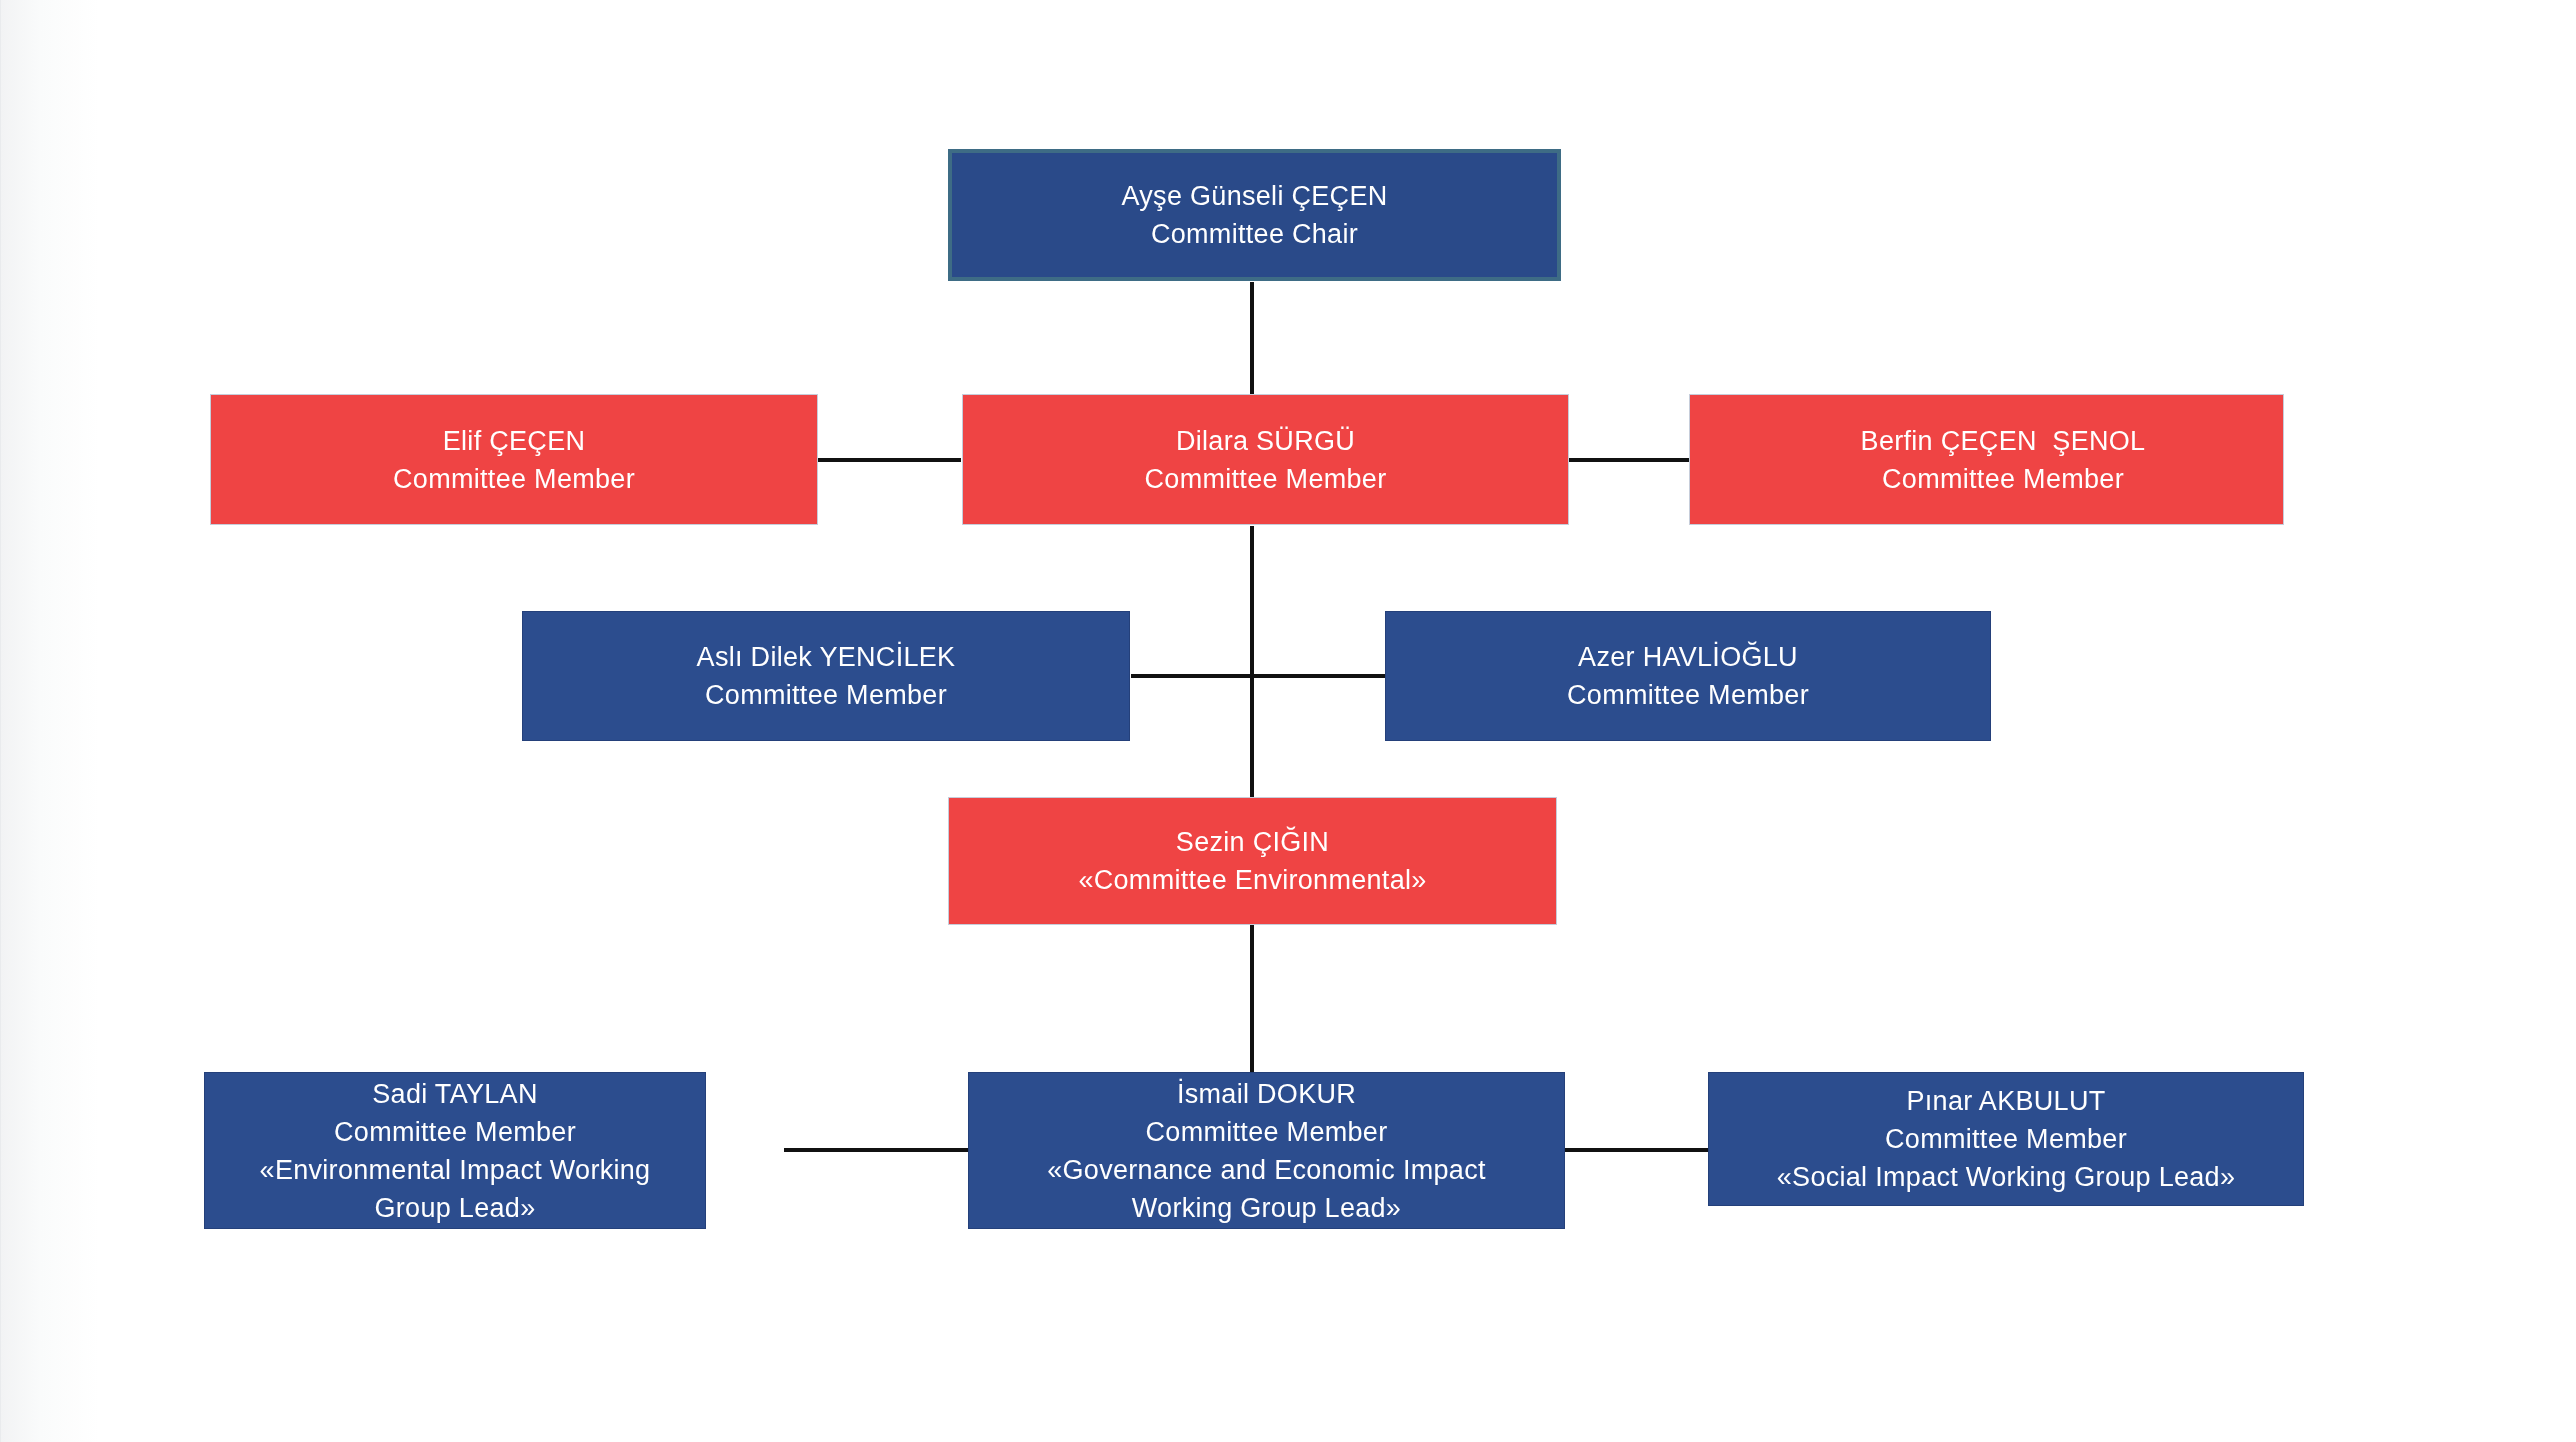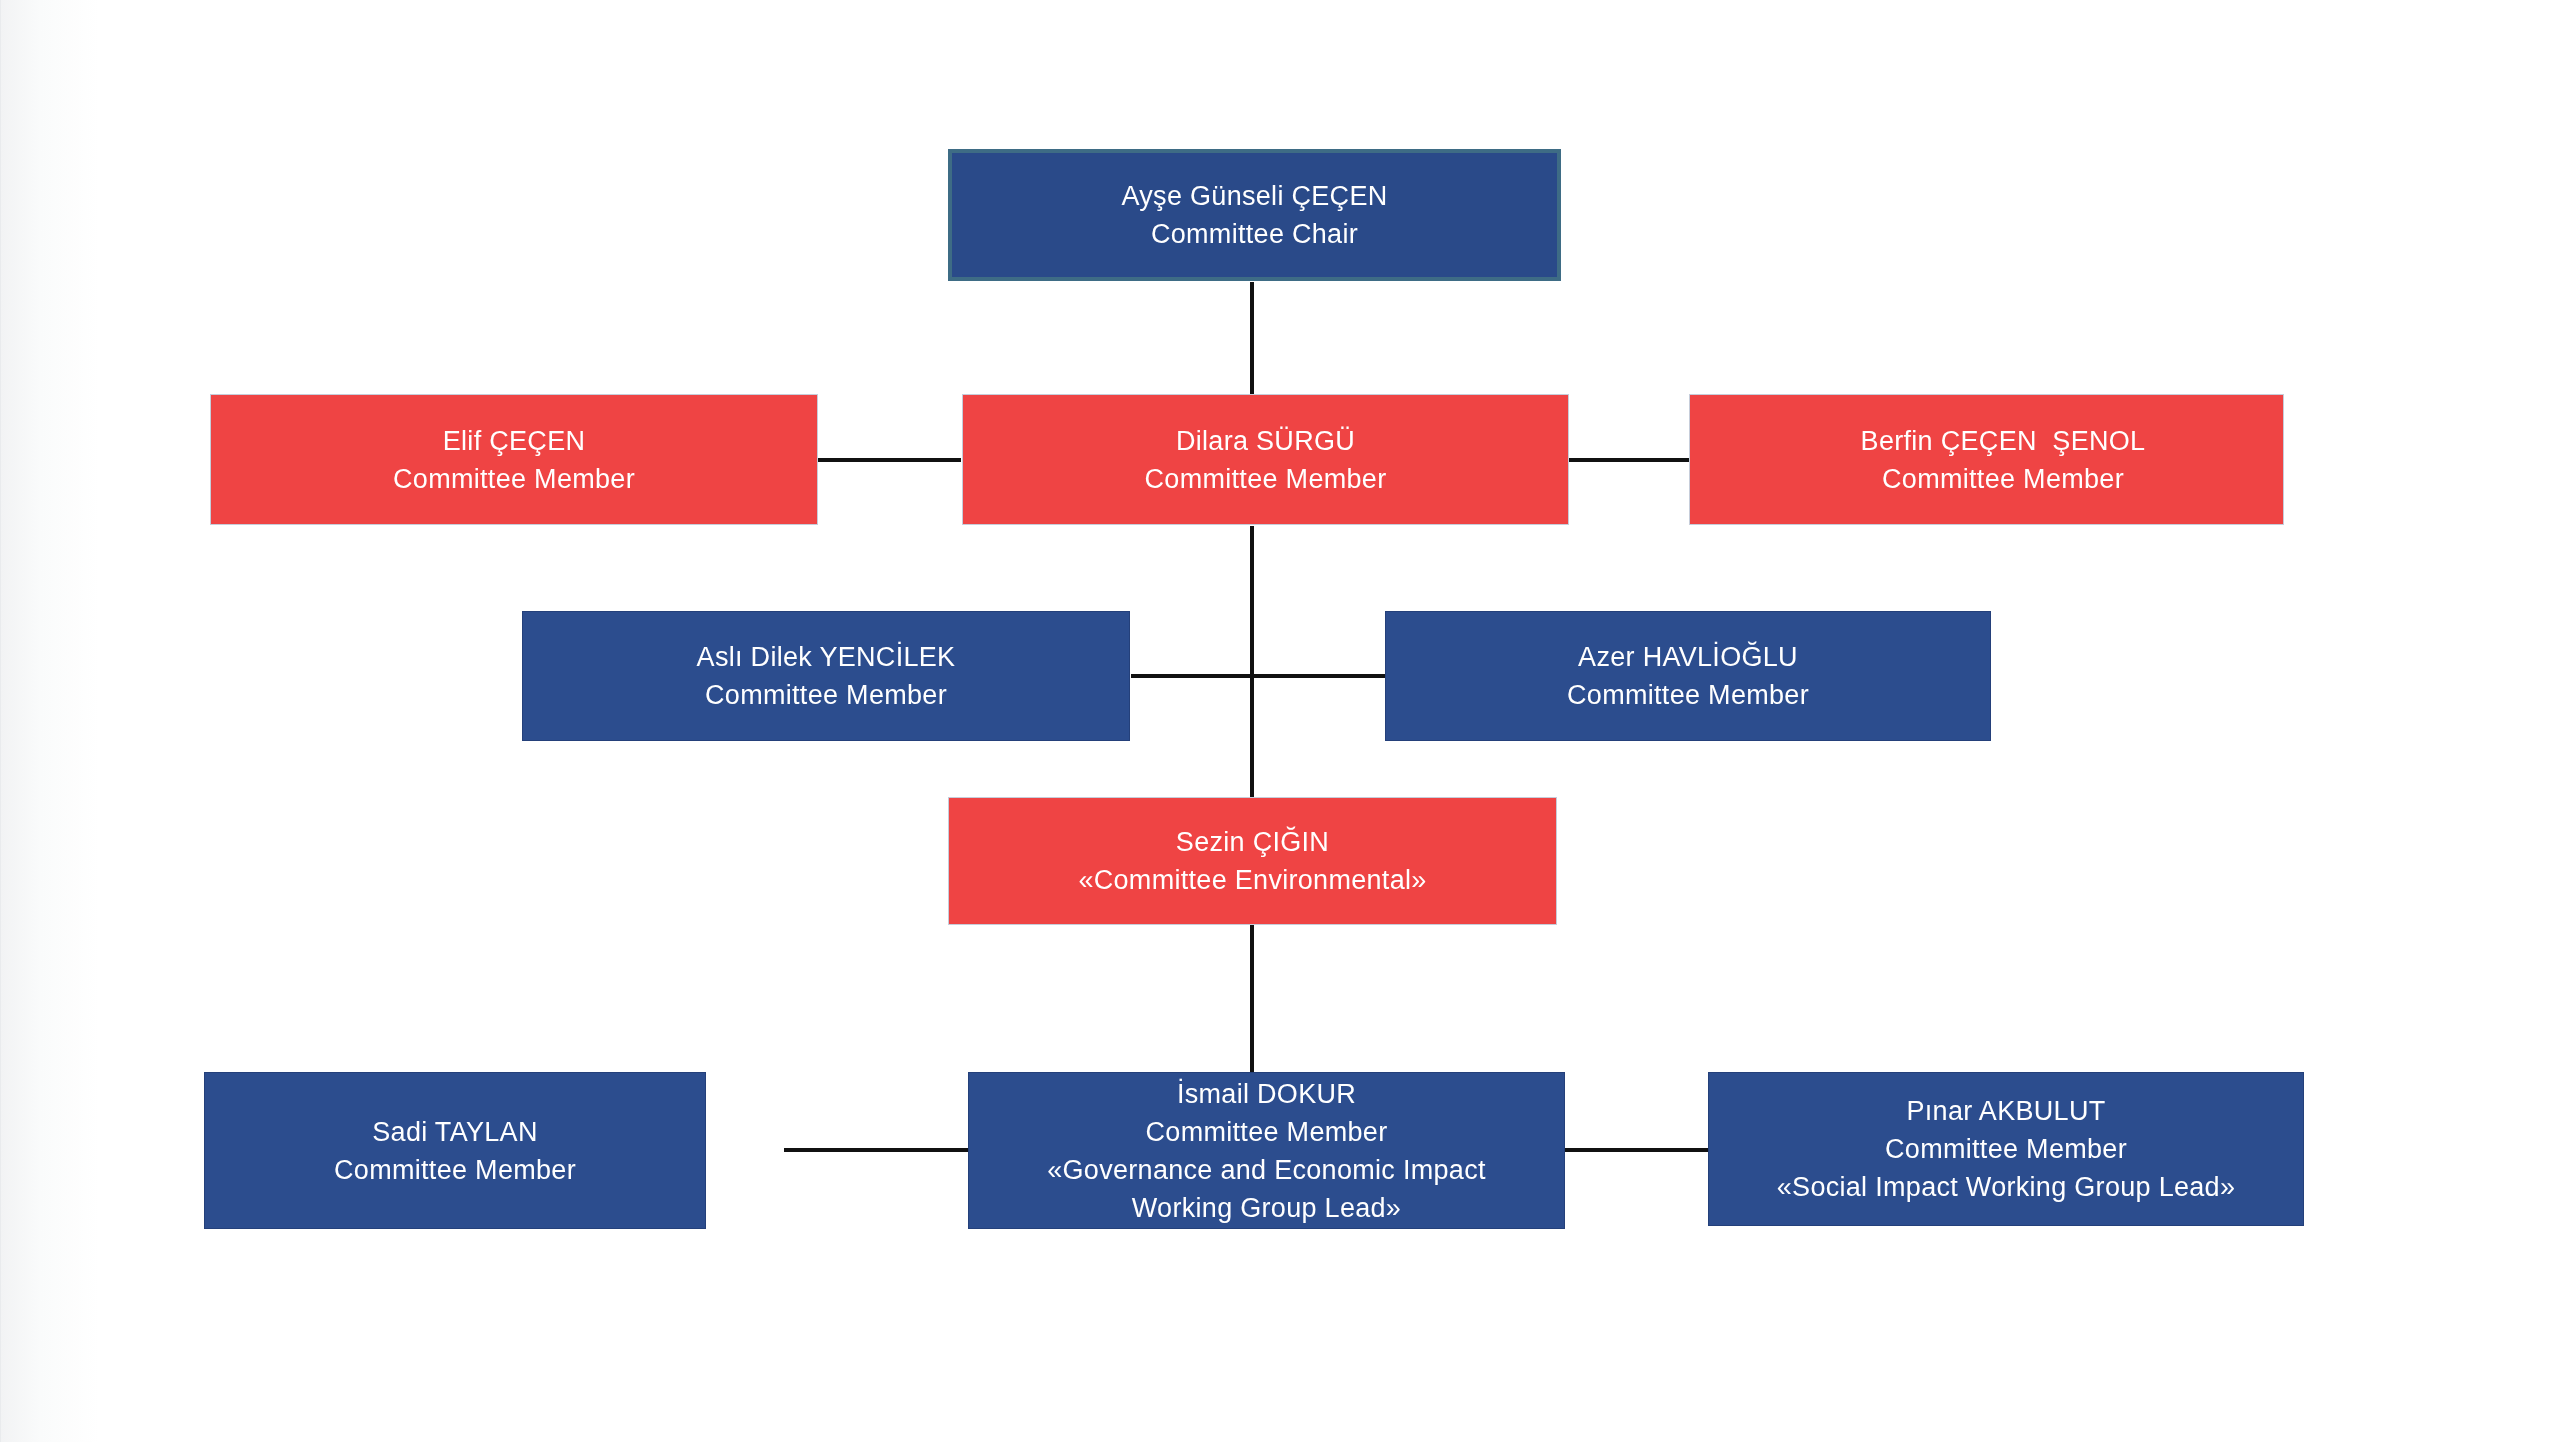--- a/index.html
+++ b/index.html
@@ -55,21 +55,21 @@
   
   .pos-chair  { left: 948px; top: 149px;  width: 613px; height: 132px; }
   .pos-elif   { left: 210px;  top: 394px;  width: 608px; height: 131px; }
   .pos-dilara { left: 962px; top: 394px;  width: 607px; height: 131px; }
   .pos-berfin { left: 1689px; top: 394px;  width: 595px; height: 131px; padding-left: 33px; }
   .pos-asli   { left: 522px;  top: 611px;  width: 608px; height: 130px; }
   .pos-azer   { left: 1385px; top: 611px;  width: 606px; height: 130px; }
   .pos-sezin  { left: 948px; top: 797px;  width: 609px; height: 128px; }
   .pos-sadi   { left: 204px;  top: 1072px; width: 502px; height: 157px; padding: 16px 39px; }
   .pos-ismail { left: 968px; top: 1072px; width: 597px; height: 157px; padding: 0 39px; }
-  .pos-pinar  { left: 1708px; top: 1072px; width: 596px; height: 154px; padding: 0 39px; }
+  .pos-pinar  { left: 1708px; top: 1072px; width: 596px; height: 134px; padding: 0 39px; }
   
   .connector {
     position: absolute;
     background: #111111;
     pointer-events: none;
   }
   .conn-v { width: 3.6px; }
   .conn-h { height: 3.6px; }
   .conn-chair-dilara { left: 1250px; top: 282px;  height: 114px; }
   .conn-dilara-sezin { left: 1250px; top: 526px;  height: 271px; }
@@ -127,20 +127,21 @@
   </div>
 
   <div class="node variant-dark pos-sezin">
     <span class="line">Sezin ÇIĞIN</span>
     <span class="line">«Committee Environmental»</span>
   </div>
 
   <div class="node variant-medium pos-sadi">
     <span class="line">Sadi TAYLAN</span>
     <span class="line">Committee Member</span>
+    <span class="line">«Environmental Impact Working Group Lead»</span>
   </div>
 
   <div class="node variant-medium pos-ismail">
     <span class="line">İsmail DOKUR</span>
     <span class="line">Committee Member</span>
     <span class="line">«Governance and Economic Impact Working Group Lead»</span>
   </div>
 
   <div class="node variant-medium pos-pinar">
     <span class="line">Pınar AKBULUT</span>

